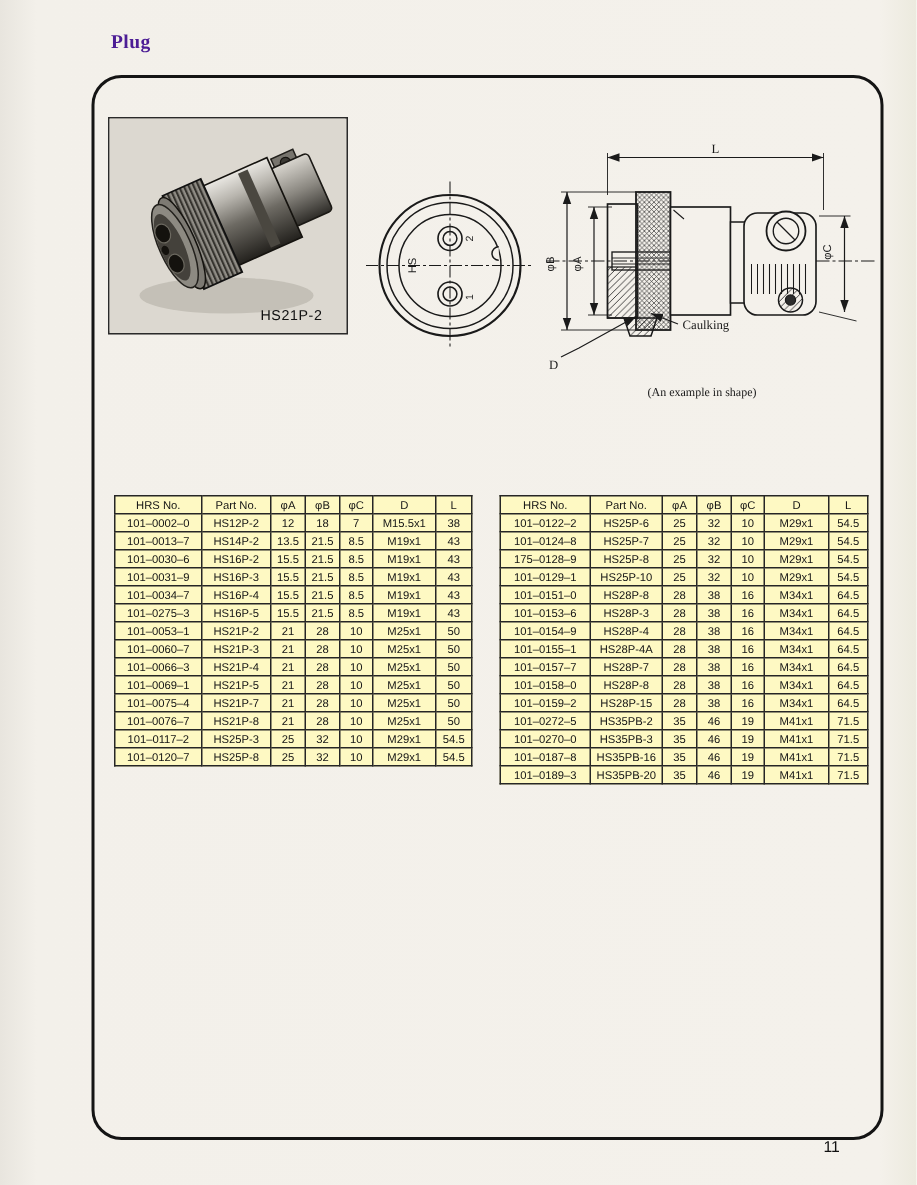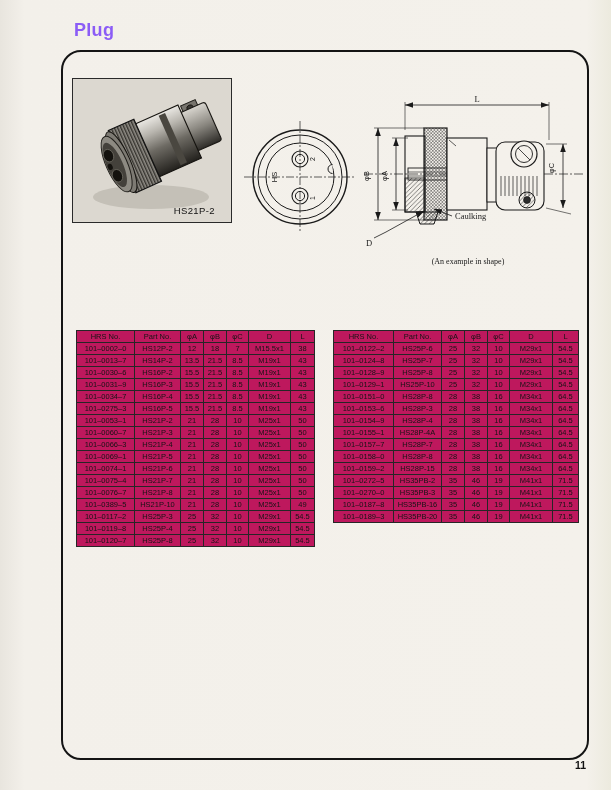--- a/index.html
+++ b/index.html
@@ -2,47 +2,47 @@
 <html><head>
 <meta charset="utf-8">
 <style>
   html,body{margin:0;padding:0;}
   body{
     width:611px;height:790px;position:relative;overflow:hidden;
     background:linear-gradient(90deg,#e8e5de 0%,#f3f0ea 4%,#f4f1eb 96%,#eceade 100%);
     font-family:"Liberation Sans",sans-serif;color:#1c1c1c;
   }
   .page-title{
-    position:absolute;left:74px;top:20px;font-size:18px;font-weight:bold;
-    letter-spacing:.3px;color:#8b5cf6;
+    position:absolute;left:74px;top:20px;font-size:13px;font-weight:bold;
+    letter-spacing:.3px;color:#4c1d95;font-family:Liberation Serif, serif;
   }
   .content-border{
     position:absolute;left:61px;top:50px;width:524px;height:706px;
     border:2.6px solid #141414;border-radius:20px;
   }
   .photo-box{
     position:absolute;left:72px;top:78px;width:160px;height:145px;
     border:1.6px solid #2a2a2a;background:#dedad2;box-sizing:border-box;
   }
   .photo-caption{
     position:absolute;right:16px;bottom:6px;font-size:9.5px;color:#111;
     letter-spacing:.4px;
   }
   .front-view{position:absolute;left:243px;top:120px;}
   .side-view{position:absolute;left:356px;top:90px;}
-  table.spec{border-collapse:collapse;table-layout:fixed;background:#be185d;position:absolute;}
+  table.spec{border-collapse:collapse;table-layout:fixed;background:#fef9c3;position:absolute;}
   #table-left{left:76px;top:330px;width:238px;}
   #table-right{left:333px;top:330px;width:245px;}
   table.spec th,table.spec td{
     border:1px solid #262626;font-size:7.5px;line-height:9.5px;padding:0.5px 1px;
     text-align:center;font-family:"Liberation Sans",sans-serif;color:#141414;
     white-space:nowrap;overflow:hidden;font-weight:normal;height:10px;
   }
   .page-number{
-    position:absolute;left:575px;top:759px;font-size:10.5px;font-weight:bold;color:#111;
+    position:absolute;left:549px;top:759px;font-size:10.5px;font-weight:normal;color:#111;
   }
   svg text{font-family:"Liberation Sans",sans-serif;fill:#1a1a1a;}
   svg text.serif{font-family:"Liberation Serif",serif;}
 </style>
 </head>
 <body>
 
 <div class="page">
 
   <div class="page-title">Plug</div>
@@ -296,67 +296,40 @@
         <tr>
           <td>101–0069–1</td>
           <td>HS21P-5</td>
           <td>21</td>
           <td>28</td>
           <td>10</td>
           <td>M25x1</td>
           <td>50</td>
         </tr>
         <tr>
-          <td>101–0074–1</td>
-          <td>HS21P-6</td>
-          <td>21</td>
-          <td>28</td>
-          <td>10</td>
-          <td>M25x1</td>
-          <td>50</td>
-        </tr>
-        <tr>
           <td>101–0075–4</td>
           <td>HS21P-7</td>
           <td>21</td>
           <td>28</td>
           <td>10</td>
           <td>M25x1</td>
           <td>50</td>
         </tr>
         <tr>
           <td>101–0076–7</td>
           <td>HS21P-8</td>
           <td>21</td>
           <td>28</td>
           <td>10</td>
           <td>M25x1</td>
           <td>50</td>
         </tr>
         <tr>
-          <td>101–0389–5</td>
-          <td>HS21P-10</td>
-          <td>21</td>
-          <td>28</td>
-          <td>10</td>
-          <td>M25x1</td>
-          <td>49</td>
-        </tr>
-        <tr>
           <td>101–0117–2</td>
           <td>HS25P-3</td>
-          <td>25</td>
-          <td>32</td>
-          <td>10</td>
-          <td>M29x1</td>
-          <td>54.5</td>
-        </tr>
-        <tr>
-          <td>101–0119–8</td>
-          <td>HS25P-4</td>
           <td>25</td>
           <td>32</td>
           <td>10</td>
           <td>M29x1</td>
           <td>54.5</td>
         </tr>
         <tr>
           <td>101–0120–7</td>
           <td>HS25P-8</td>
           <td>25</td>
@@ -402,21 +375,21 @@
         <tr>
           <td>101–0124–8</td>
           <td>HS25P-7</td>
           <td>25</td>
           <td>32</td>
           <td>10</td>
           <td>M29x1</td>
           <td>54.5</td>
         </tr>
         <tr>
-          <td>101–0128–9</td>
+          <td>175–0128–9</td>
           <td>HS25P-8</td>
           <td>25</td>
           <td>32</td>
           <td>10</td>
           <td>M29x1</td>
           <td>54.5</td>
         </tr>
         <tr>
           <td>101–0129–1</td>
           <td>HS25P-10</td>

